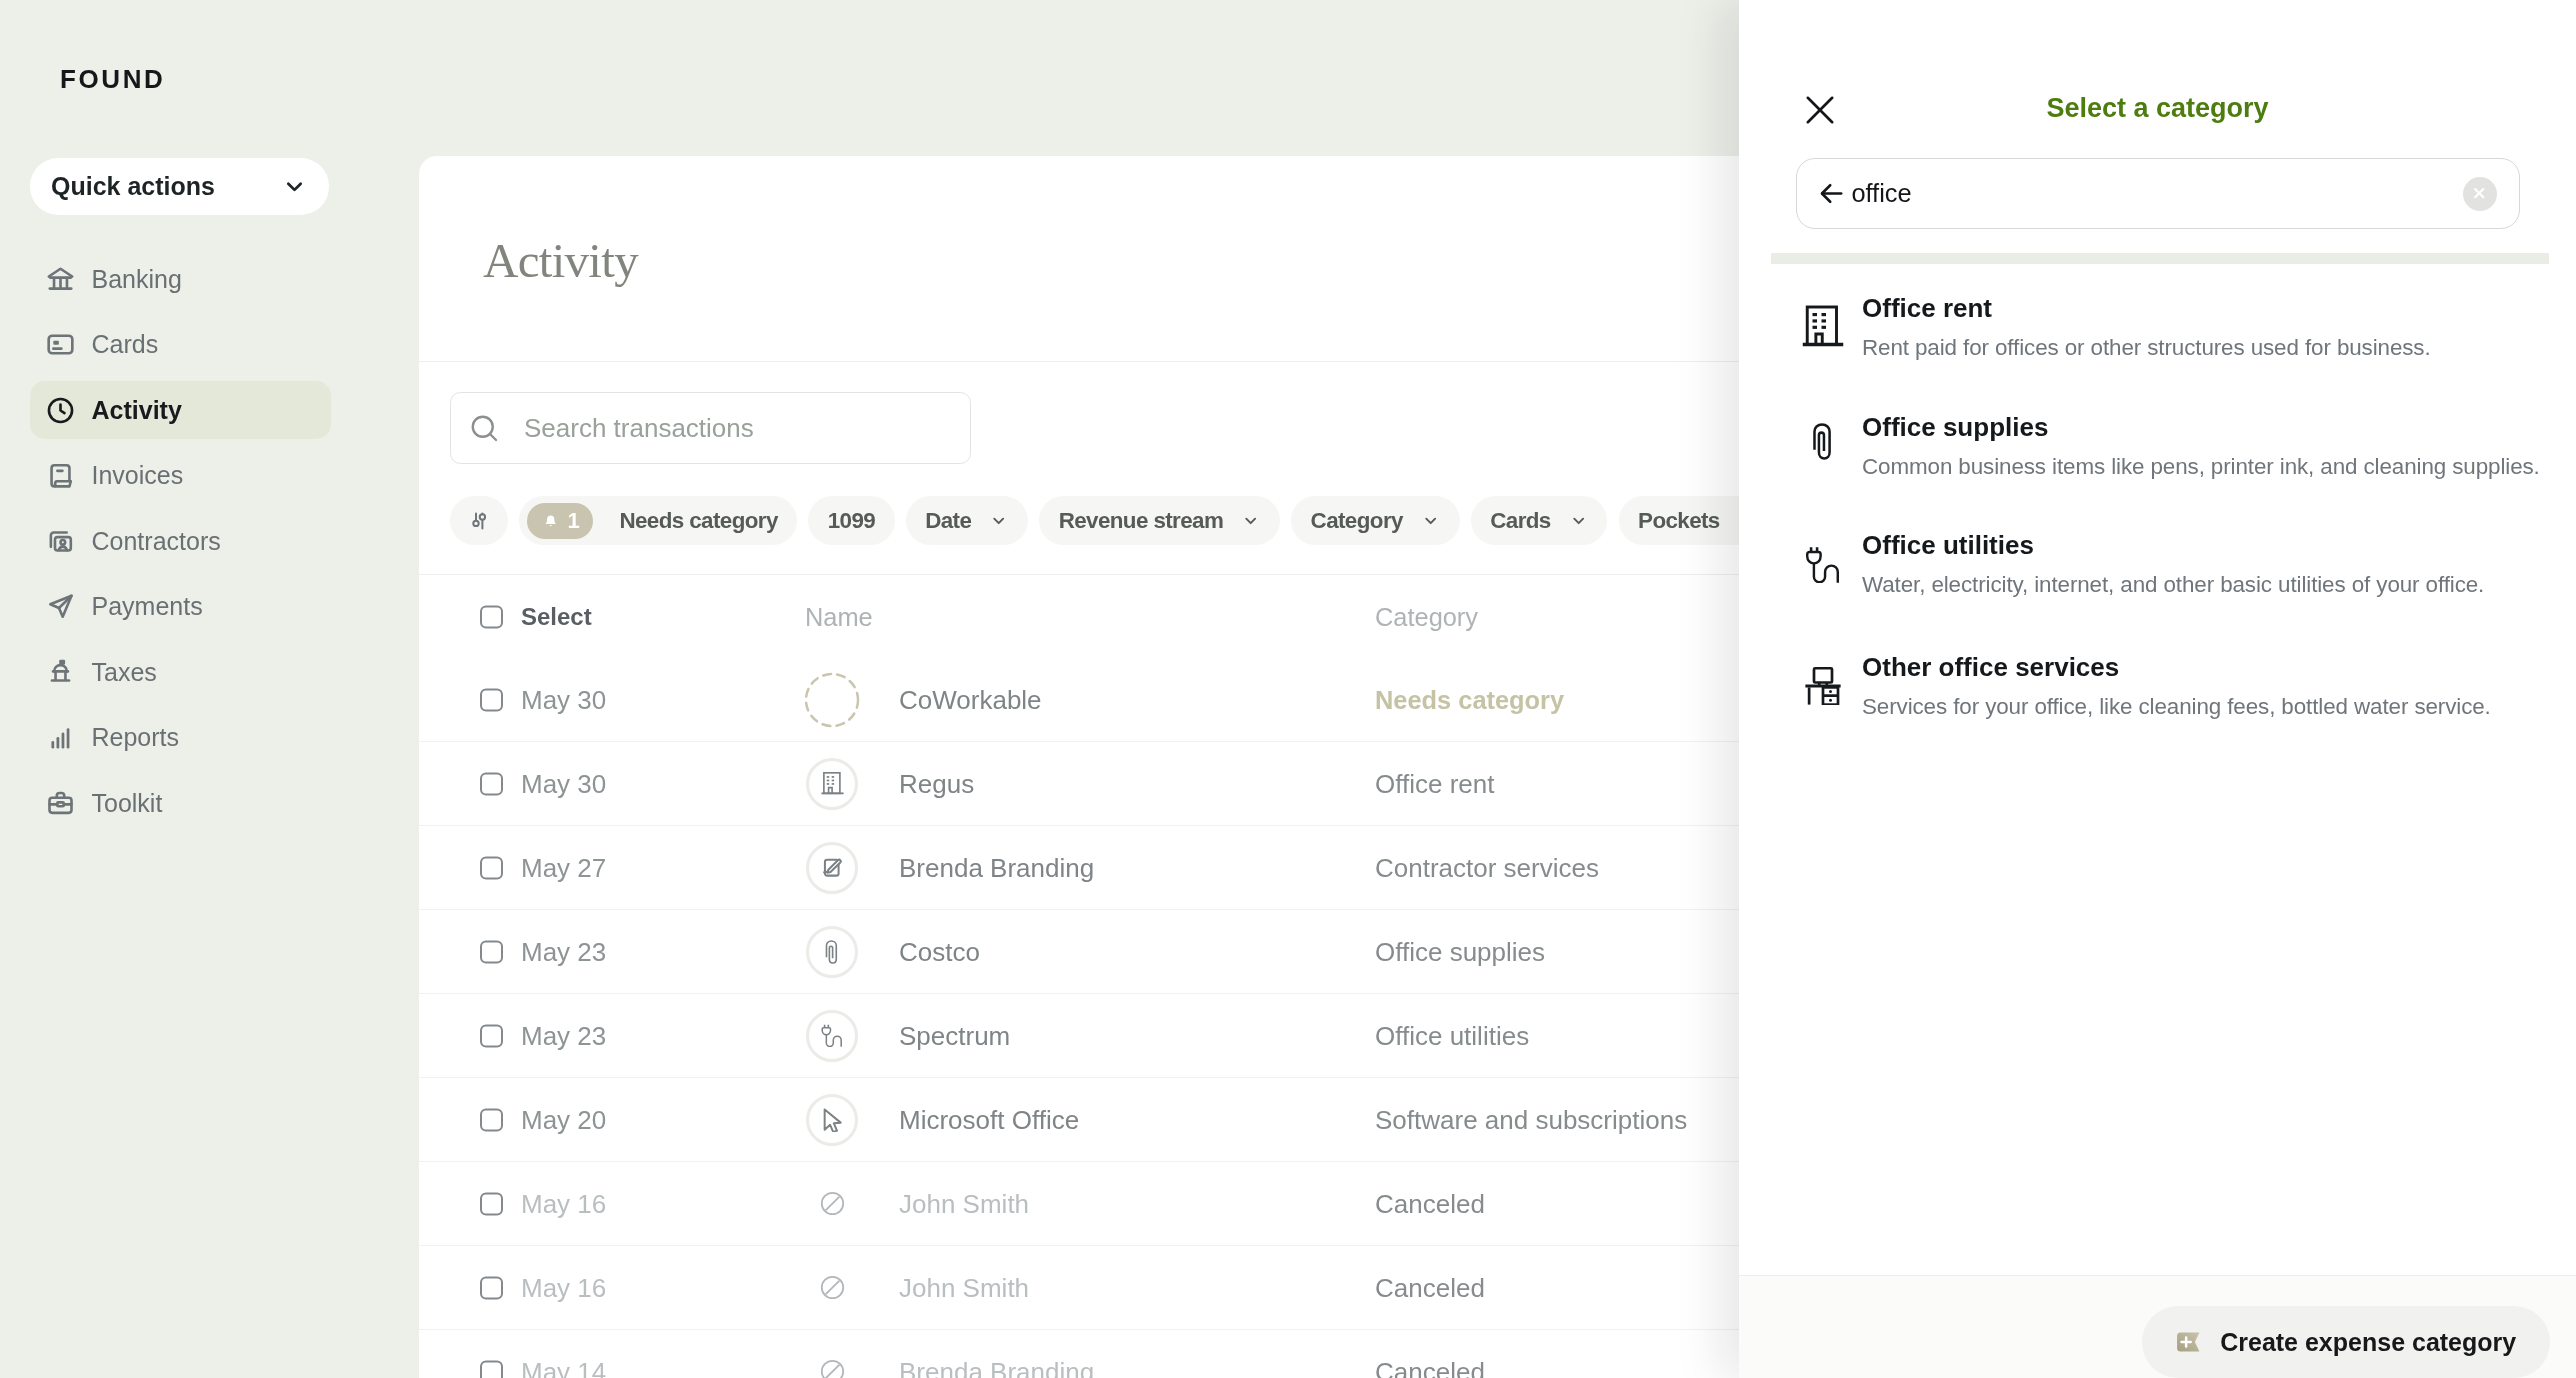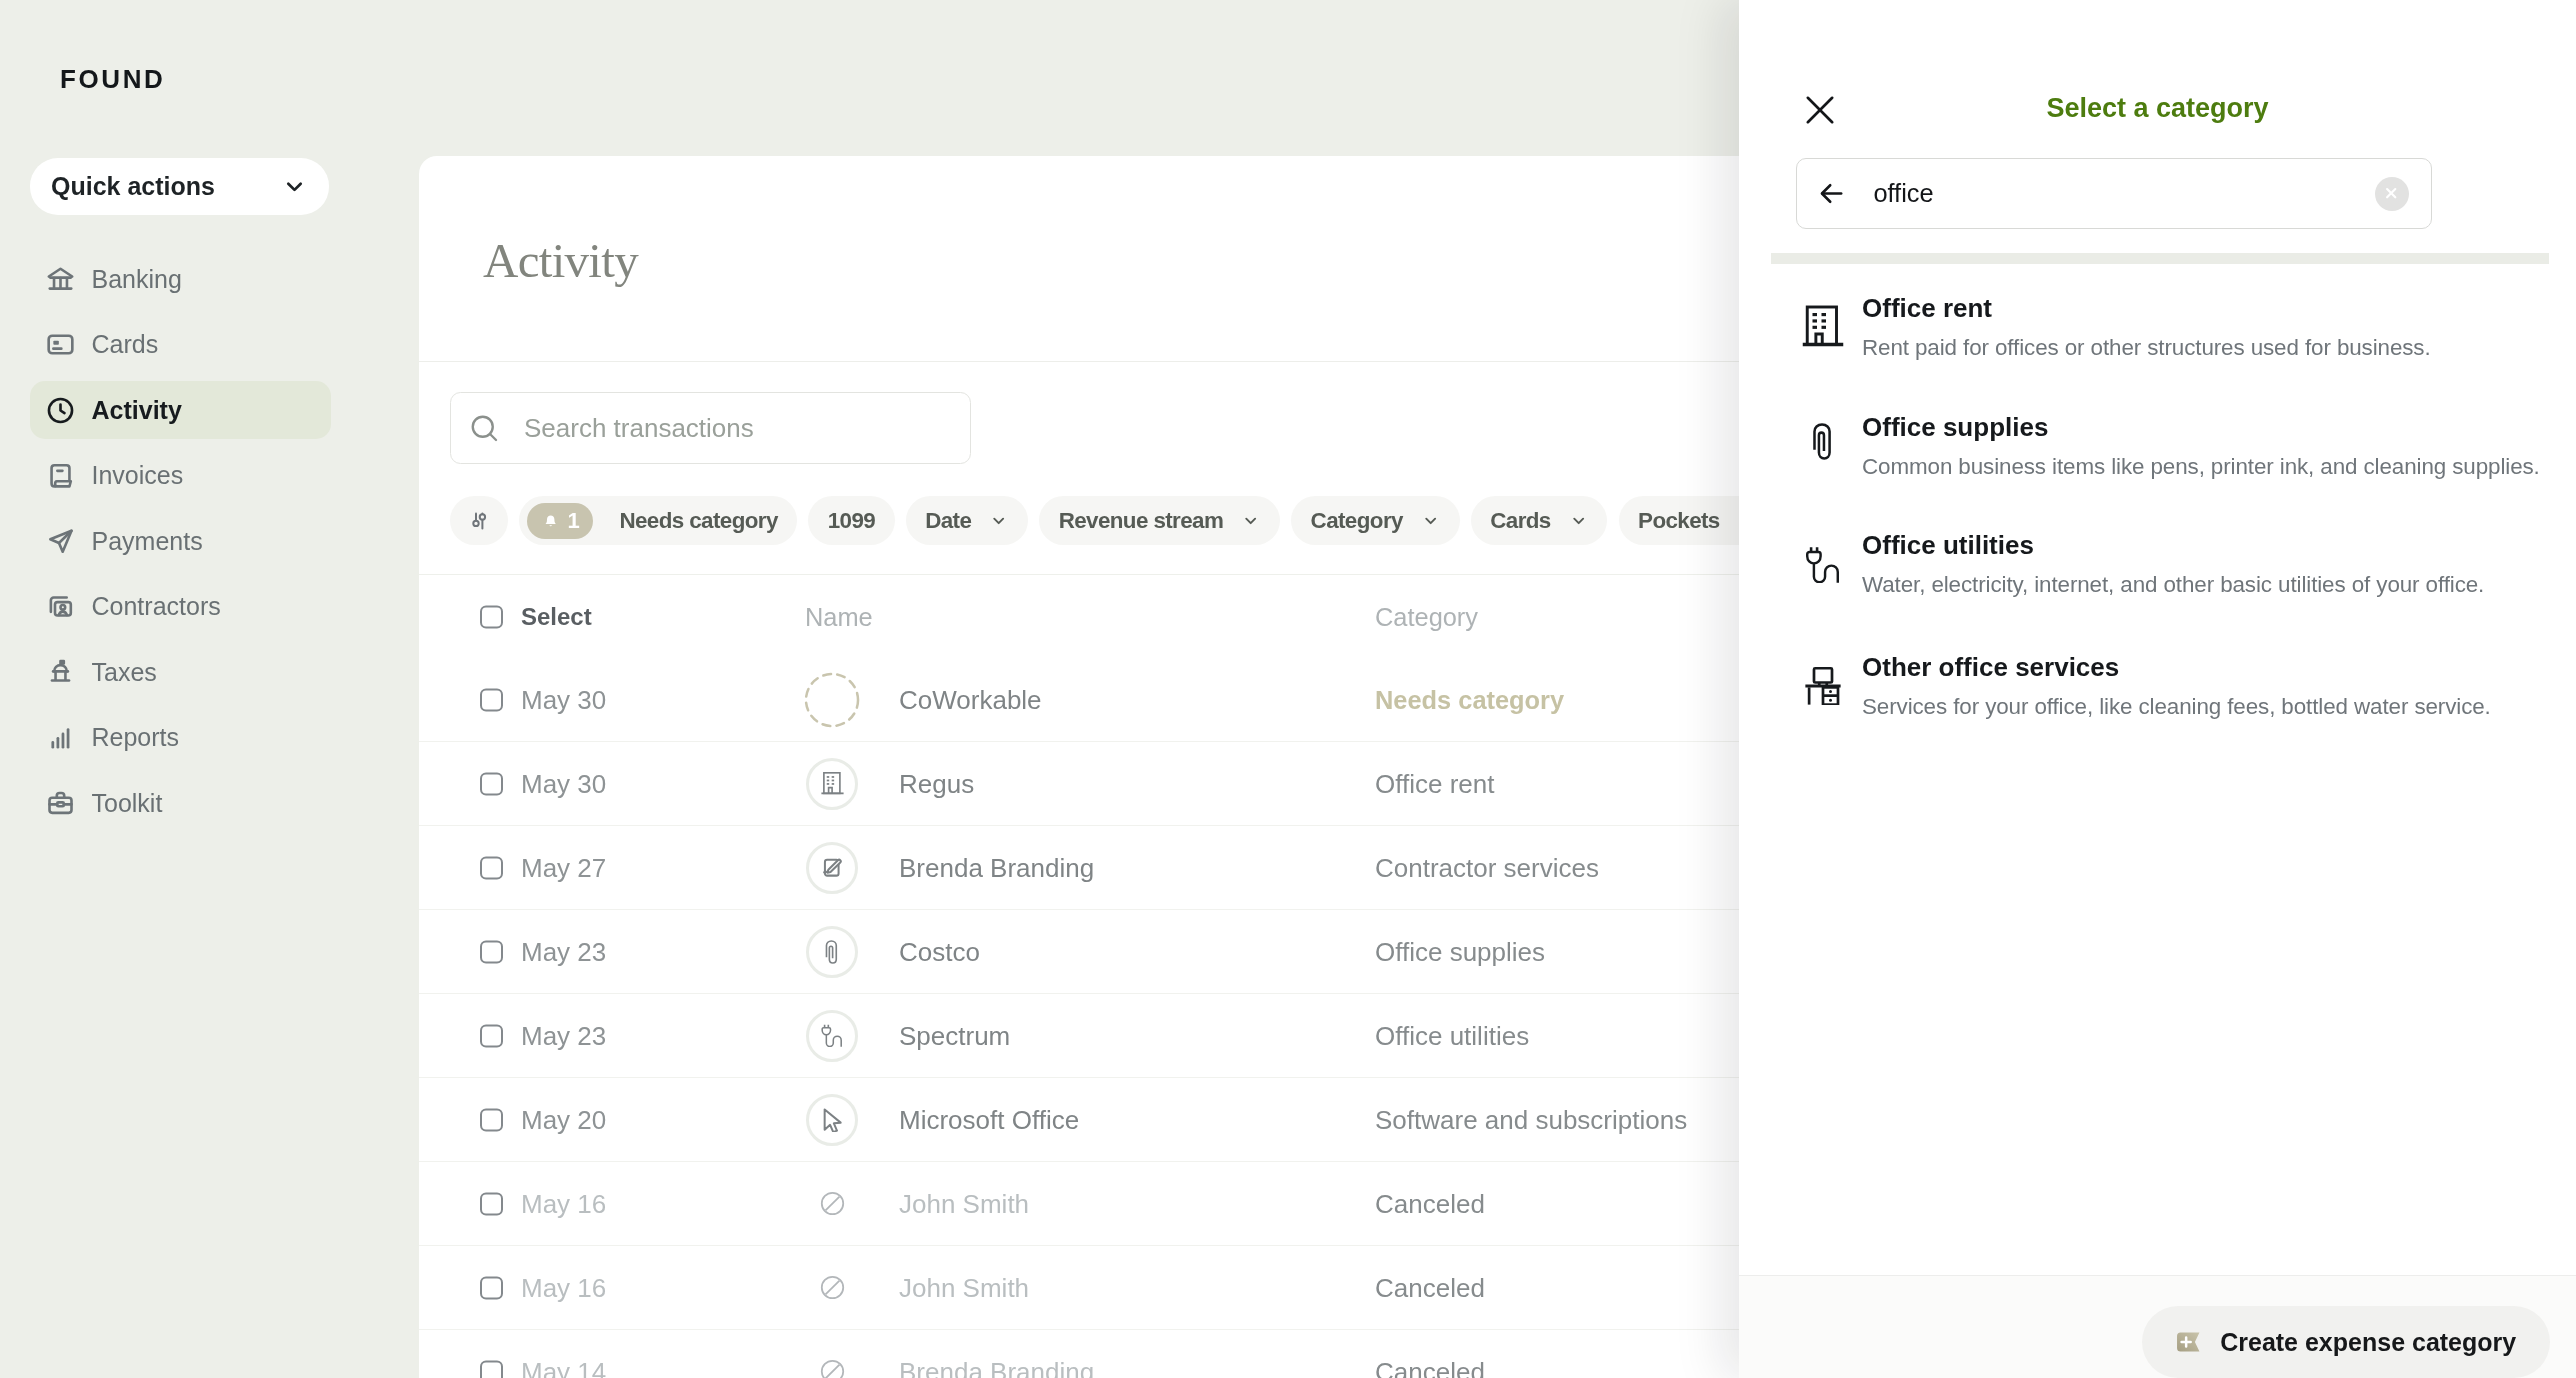--- a/index.html
+++ b/index.html
@@ -69,22 +69,22 @@
   .cat { position:absolute; left:956px; top:50%; transform:translateY(-50%); font-size:26px; color:#868b8d; }
   .trow.canceled .date, .trow.canceled .name { color:#b9bec0; }
   .trow.needs .cat { color:#c6c2a4; font-weight:700; font-size:25.4px; }
 
   
   .panel { position:absolute; left:1739px; top:0; width:837px; height:1378px; background:#fff;
     box-shadow:-18px 0 45px rgba(20,24,28,0.10); }
   .panel-close { position:absolute; left:64px; top:93px; width:34px; height:34px; color:#141619; cursor:pointer; }
   .panel-close svg { width:34px; height:34px; }
   .panel-title { position:absolute; top:93px; left:0; right:0; text-align:center; font-size:27px; font-weight:700; color:#4d7c0f; }
-  .panel-search { position:absolute; left:57px; top:158px; width:636px; height:71px; border:1.5px solid #d8d9d6;
-    border-radius:10px; display:flex; align-items:center; gap:26px; padding:0 19.4px; }
+  .panel-search { position:absolute; left:57px; top:158px; width:724px; height:71px; border:1.5px solid #d8d9d6;
+    border-radius:19px; display:flex; align-items:center; gap:4px; padding:0 19.4px; }
   .panel-search .aicon { width:31px; height:31px; color:#141619; cursor:pointer; }
   .panel-search .aicon svg { width:31px; height:31px; }
   .panel-search .pvalue { font-size:25.4px; color:#141619; }
   .clear-btn { position:absolute; right:22.4px; top:50%; transform:translateY(-50%); width:34px; height:34px;
     border-radius:50%; background:#e2e2e1; display:flex; align-items:center; justify-content:center; color:#fff; cursor:pointer; }
   .clear-btn svg { width:16.4px; height:16.4px; }
   .panel-divider { position:absolute; left:32px; top:253px; width:778px; height:10.5px; background:#eaece6; }
 
   .panel-item { position:absolute; left:63px; right:42px; cursor:pointer; }
   .panel-item .picon { position:absolute; left:0; top:12px; width:42px; height:49px; color:#16191c; display:flex; justify-content:center; }
@@ -150,36 +150,36 @@
             <path d="M18.5 15.8V6.6c0-1.2-.9-2.1-2.1-2.1H7.6c-1.2 0-2.1.9-2.1 2.1v11.2c0 1.2.9 2.1 2.1 2.1h1"></path>
             <path d="M9.3 16.2h10.2l-1 3.7H9.8c-1 0-1.7-.8-1.7-1.8s.6-1.9 1.2-1.9z"></path>
             <line x1="9.7" y1="8.6" x2="13.4" y2="8.6"></line>
           </svg>
         </span>
         <span>Invoices</span>
       </div>
       <div class="nav-item">
         <span class="nicon">
           <svg viewBox="0 0 24 24" fill="none" stroke="currentColor" stroke-width="1.9" stroke-linecap="round" stroke-linejoin="round">
-            <path d="M20 4.2 4.6 10.4l6.3 2.7 2.7 6.3L20 4.2z"></path>
-            <line x1="10.9" y1="13.1" x2="20" y2="4.2"></line>
-          </svg>
-        </span>
-        <span>Payments</span>
-      </div>
-      <div class="nav-item">
-        <span class="nicon">
-          <svg viewBox="0 0 24 24" fill="none" stroke="currentColor" stroke-width="1.9" stroke-linecap="round" stroke-linejoin="round">
             <path d="M5 15.9V7.5c0-1.1.9-2 2-2h9.5"></path>
             <rect x="8" y="8.8" width="11.5" height="9.7" rx="1.8"></rect>
             <circle cx="13.7" cy="12.6" r="1.7"></circle>
             <path d="M10.7 18.2c.6-1.7 1.7-2.5 3-2.5s2.4.8 3 2.5"></path>
           </svg>
         </span>
         <span>Contractors</span>
+      </div>
+      <div class="nav-item">
+        <span class="nicon">
+          <svg viewBox="0 0 24 24" fill="none" stroke="currentColor" stroke-width="1.9" stroke-linecap="round" stroke-linejoin="round">
+            <path d="M20 4.2 4.6 10.4l6.3 2.7 2.7 6.3L20 4.2z"></path>
+            <line x1="10.9" y1="13.1" x2="20" y2="4.2"></line>
+          </svg>
+        </span>
+        <span>Payments</span>
       </div>
       <div class="nav-item">
         <span class="nicon">
           <svg viewBox="0 0 24 24" fill="none" stroke="currentColor" stroke-width="1.9" stroke-linecap="round" stroke-linejoin="round">
             <path d="M12 6.2V3.6h2.4v1.9H12"></path>
             <path d="M7.4 11.2a4.6 4.6 0 0 1 9.2 0"></path>
             <line x1="6.6" y1="11.2" x2="17.4" y2="11.2"></line>
             <line x1="8.4" y1="11.5" x2="8.4" y2="17.2"></line>
             <line x1="15.6" y1="11.5" x2="15.6" y2="17.2"></line>
             <line x1="5.8" y1="17.8" x2="18.2" y2="17.8"></line>

